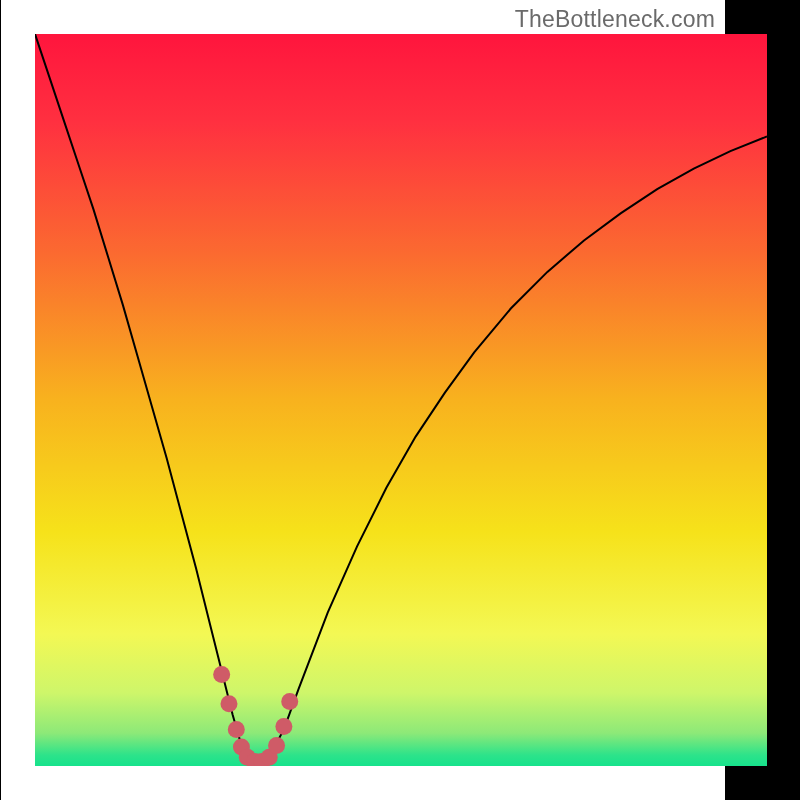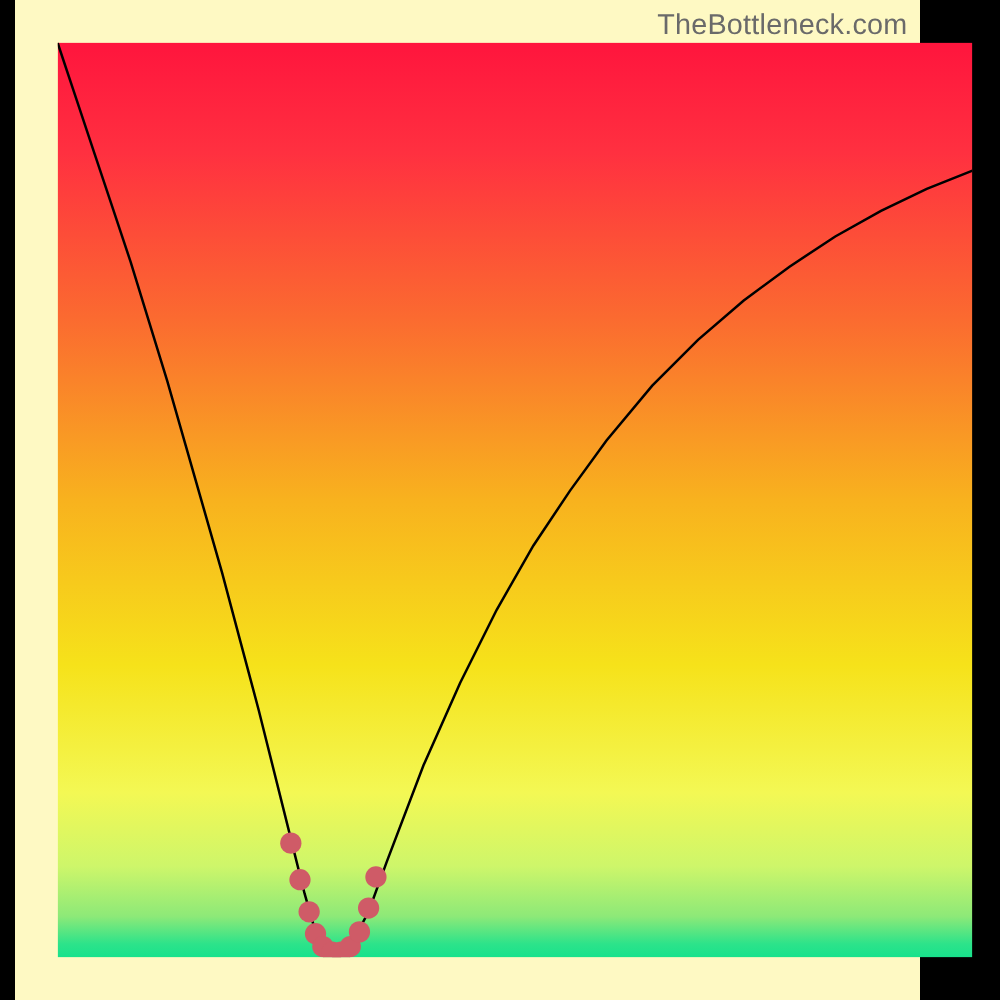--- a/index.html
+++ b/index.html
@@ -7,24 +7,24 @@
     padding: 0;
     width: 800px;
     height: 800px;
     overflow: hidden;
     background: #000;
     font-family: Arial, Helvetica, sans-serif;
   }
   .frame {
     position: absolute;
     top: 0;
-    left: 12px;
+    left: 1px;
     width: 724px;
     height: 800px;
-    background: #fef9c3;
+    background: #ffffff;
   }
   .plot-area {
     position: absolute;
     top: 34px;
     left: 34px;
     width: 732px;
     height: 732px;
     overflow: hidden;
   }
   .bg {

